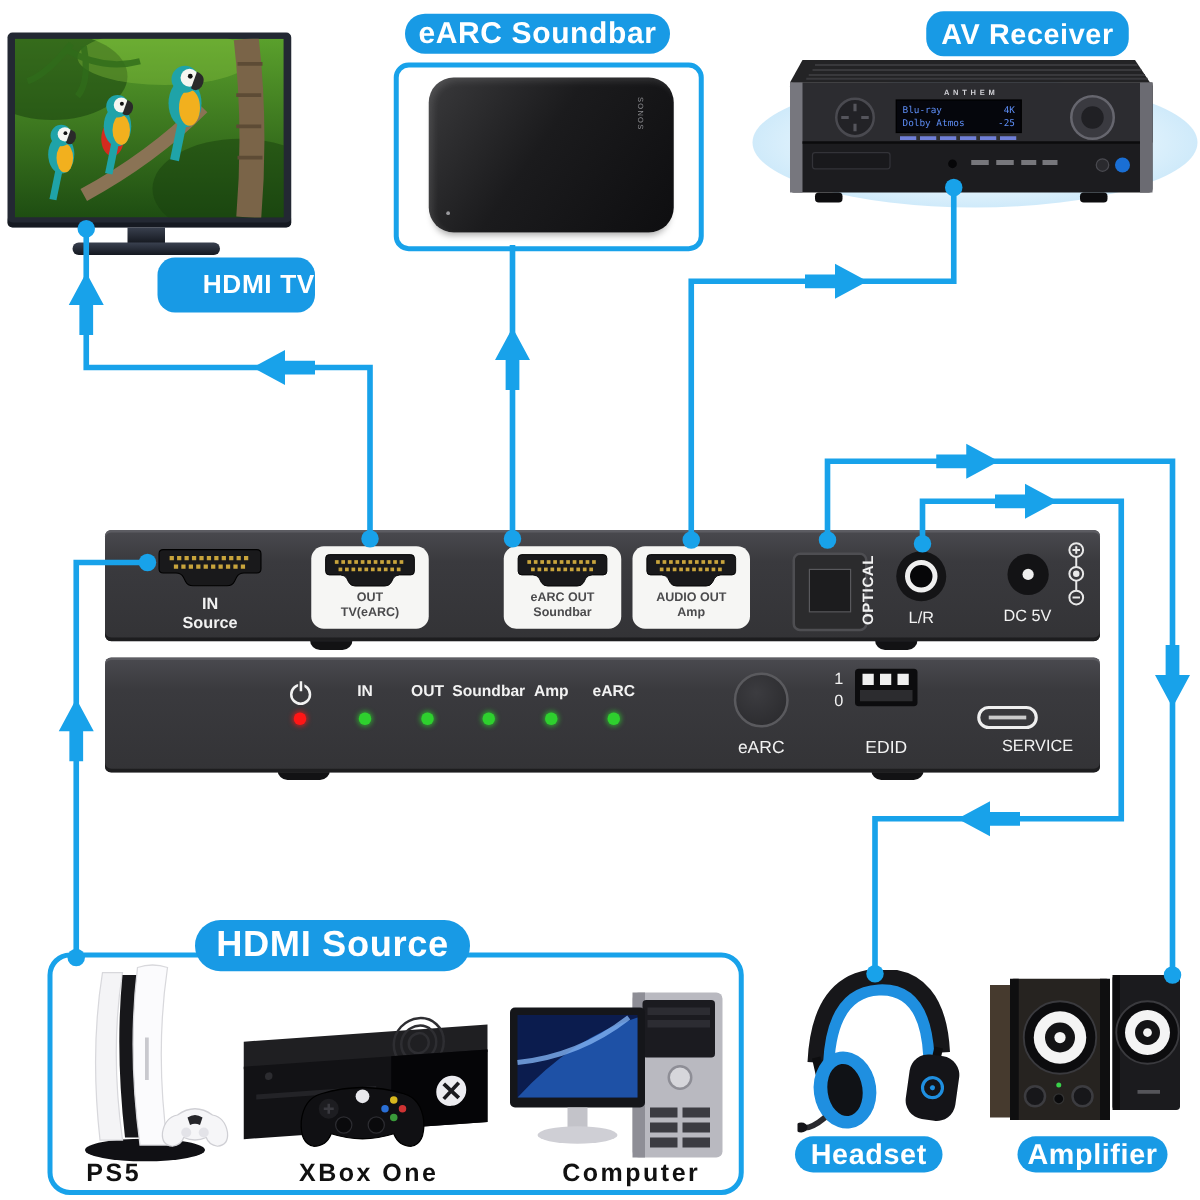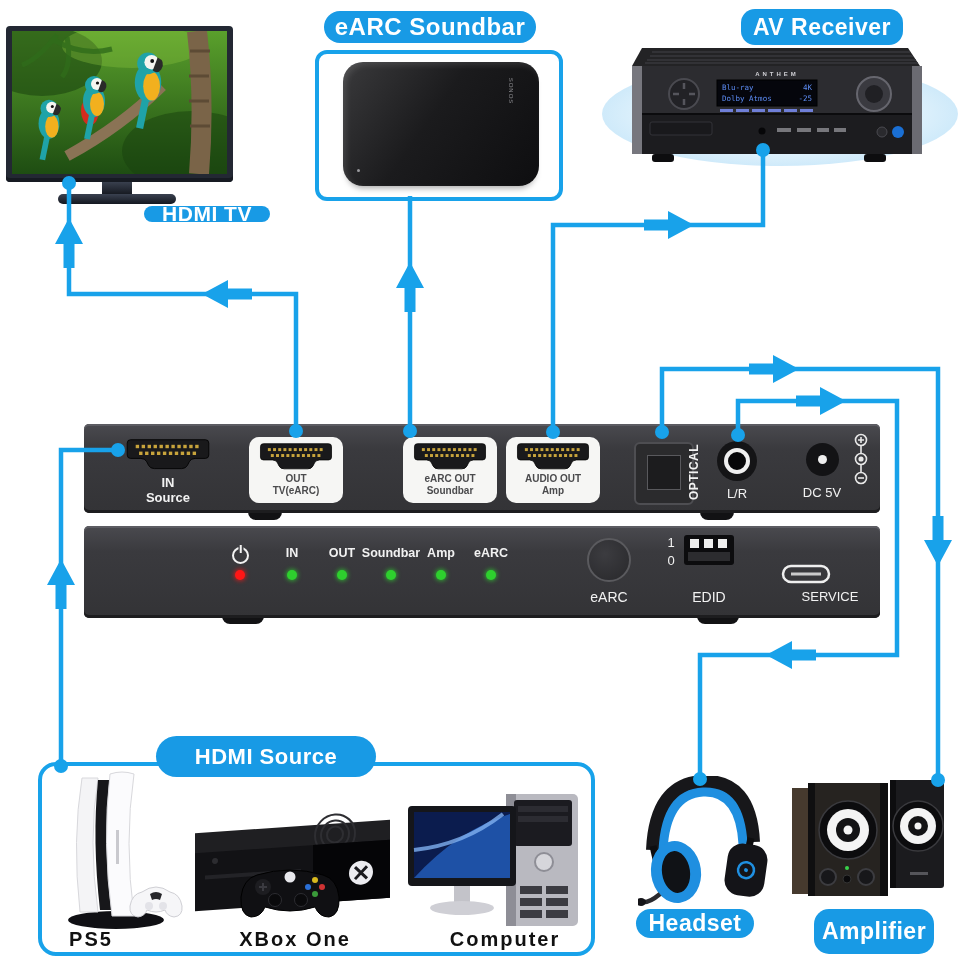--- a/index.html
+++ b/index.html
@@ -138,21 +138,21 @@
           <circle cx="20" cy="12" r="9" fill="#1fa3a8"></circle>
           <circle cx="23" cy="11" r="6" fill="#f5f5f0"></circle>
           <circle cx="23.5" cy="10" r="1.6" fill="#111"></circle>
           <path d="M28,7 q7,3 3,10 q-3,4 -7,1 z" fill="#2a2a2a"></path>
         </g>
       </g>
     </svg>
     <div class="abs" data-name="tv-stand-neck" style="left:96px;top:156px;width:30px;height:14px;background:linear-gradient(#39404e,#11141b);"></div>
     <div class="abs" data-name="tv-stand-base" style="left:52px;top:168px;width:118px;height:10px;background:linear-gradient(#3a4150,#141820);border-radius:5px;"></div>
   </div>
-  <div class="pill" data-name="tv-label-pill" style="left:144px;top:206px;width:126px;height:16px;border-radius:14px;font-size:21px;">
+  <div class="pill" data-name="tv-label-pill" style="left:126px;top:206px;width:126px;height:44px;border-radius:14px;font-size:21px;justify-content:flex-end;">
     <span data-name="tv-label">HDMI TV</span>
   </div>
 
   <div class="pill" data-name="soundbar-label-pill" style="left:324px;top:11px;width:212px;height:32px;border-radius:16px;font-size:24px;z-index:2;">
     <span data-name="soundbar-label">eARC Soundbar</span>
   </div>
   <div id="soundbar-box" data-name="soundbar-box">
     <div class="abs" data-name="soundbar-speaker" style="left:24px;top:8px;width:196px;height:124px;background:linear-gradient(125deg,#3a3a3c,#1b1b1d 45%,#0e0e10);border-radius:20px;box-shadow:inset 3px 3px 6px rgba(255,255,255,.12), 0 6px 6px -4px rgba(0,0,0,.35);">
       <span data-name="soundbar-brand" style="position:absolute;right:14px;top:26px;color:#8b8b8f;font-size:6px;letter-spacing:1px;transform:rotate(90deg);transform-origin:center;">SONOS</span>
       <span class="abs" data-name="soundbar-status-led" style="left:14px;bottom:14px;width:3px;height:3px;border-radius:50%;background:#9a9a9e;"></span>
@@ -312,21 +312,21 @@
   </div>
   <div class="white-txt" data-name="edid-label" style="left:679px;top:589px;width:60px;font-size:14px;z-index:2;">EDID</div>
 
   <svg class="abs" data-name="usb-c-service-port" style="left:781px;top:564px;z-index:2;" width="50" height="20" viewBox="0 0 50 20">
     <rect x="2" y="2" width="46" height="16" rx="8" fill="none" stroke="#efefef" stroke-width="2.5"></rect>
     <rect x="10" y="8.5" width="30" height="3" fill="#efefef" opacity=".8"></rect>
   </svg>
   <div class="white-txt" data-name="service-label" style="left:771px;top:589px;width:72px;font-size:13px;z-index:2;margin-left:23px;">SERVICE</div>
 
   <div id="source-box" data-name="hdmi-source-box"></div>
-  <div class="pill" data-name="source-label-pill" style="left:156px;top:736px;width:220px;height:41px;border-radius:21px;font-size:22px;z-index:4;">
+  <div class="pill" data-name="source-label-pill" style="left:156px;top:736px;width:220px;height:41px;border-radius:21px;font-size:29px;z-index:4;">
     <span data-name="source-label">HDMI Source</span>
   </div>
 
   <svg class="abs" data-name="ps5-illustration" style="left:46px;top:770px;z-index:2;" width="145" height="162" viewBox="0 0 145 162">
     <ellipse cx="70" cy="150" rx="48" ry="9" fill="#101014"></ellipse>
     <path d="M36,8 Q26,70 34,142 L52,142 Q42,70 52,8 Z" fill="#f4f4f6" stroke="#d8d8dc"></path>
     <path d="M52,10 Q46,70 54,140 L66,140 Q58,70 64,10 Z" fill="#17171a"></path>
     <path d="M64,4 Q56,72 66,146 L88,146 Q78,72 88,4 Q76,0 64,4 Z" fill="#fbfbfd" stroke="#d8d8dc"></path>
     <rect x="70" y="60" width="3" height="34" fill="#c9c9ce"></rect>
     <g data-name="ps5-controller">
@@ -427,21 +427,21 @@
     <circle cx="57" cy="101" r="4" fill="#0a0a0c" stroke="#333"></circle>
     <circle cx="57" cy="90" r="2" fill="#39d24a"></circle>
     <rect x="100" y="2" width="54" height="108" rx="3" fill="#1b1b1e"></rect>
     <rect x="100" y="2" width="6" height="108" fill="#0d0d0f"></rect>
     <circle cx="128" cy="48" r="25" fill="#0c0c0e" stroke="#3a3a3e" stroke-width="1.5"></circle>
     <circle cx="128" cy="48" r="18" fill="#f4f4f4"></circle>
     <circle cx="128" cy="48" r="10" fill="#131315"></circle>
     <circle cx="128" cy="48" r="3.5" fill="#f4f4f4"></circle>
     <rect x="120" y="94" width="18" height="3" fill="#55555a"></rect>
   </svg>
-  <div class="pill" data-name="amplifier-label-pill" style="left:814px;top:909px;width:120px;height:45px;border-radius:15px;font-size:23px;">
+  <div class="pill" data-name="amplifier-label-pill" style="left:814px;top:909px;width:120px;height:29px;border-radius:15px;font-size:23px;">
     <span data-name="amplifier-label">Amplifier</span>
   </div>
 
   <svg id="wires" width="960" height="960" viewBox="0 0 960 960" data-name="connection-wires">
     <g data-name="wire-out-to-tv">
       <path d="M296,431 L296,294 L69,294 L69,183"></path>
       <circle cx="296" cy="431" r="7"></circle>
         <circle cx="69" cy="183" r="7"></circle>
       <polygon points="202,294 228,280 228,288.5 252,288.5 252,299.5 228,299.5 228,308"></polygon>
       <polygon points="69,218 83,244 74.5,244 74.5,268 63.5,268 63.5,244 55,244"></polygon>

